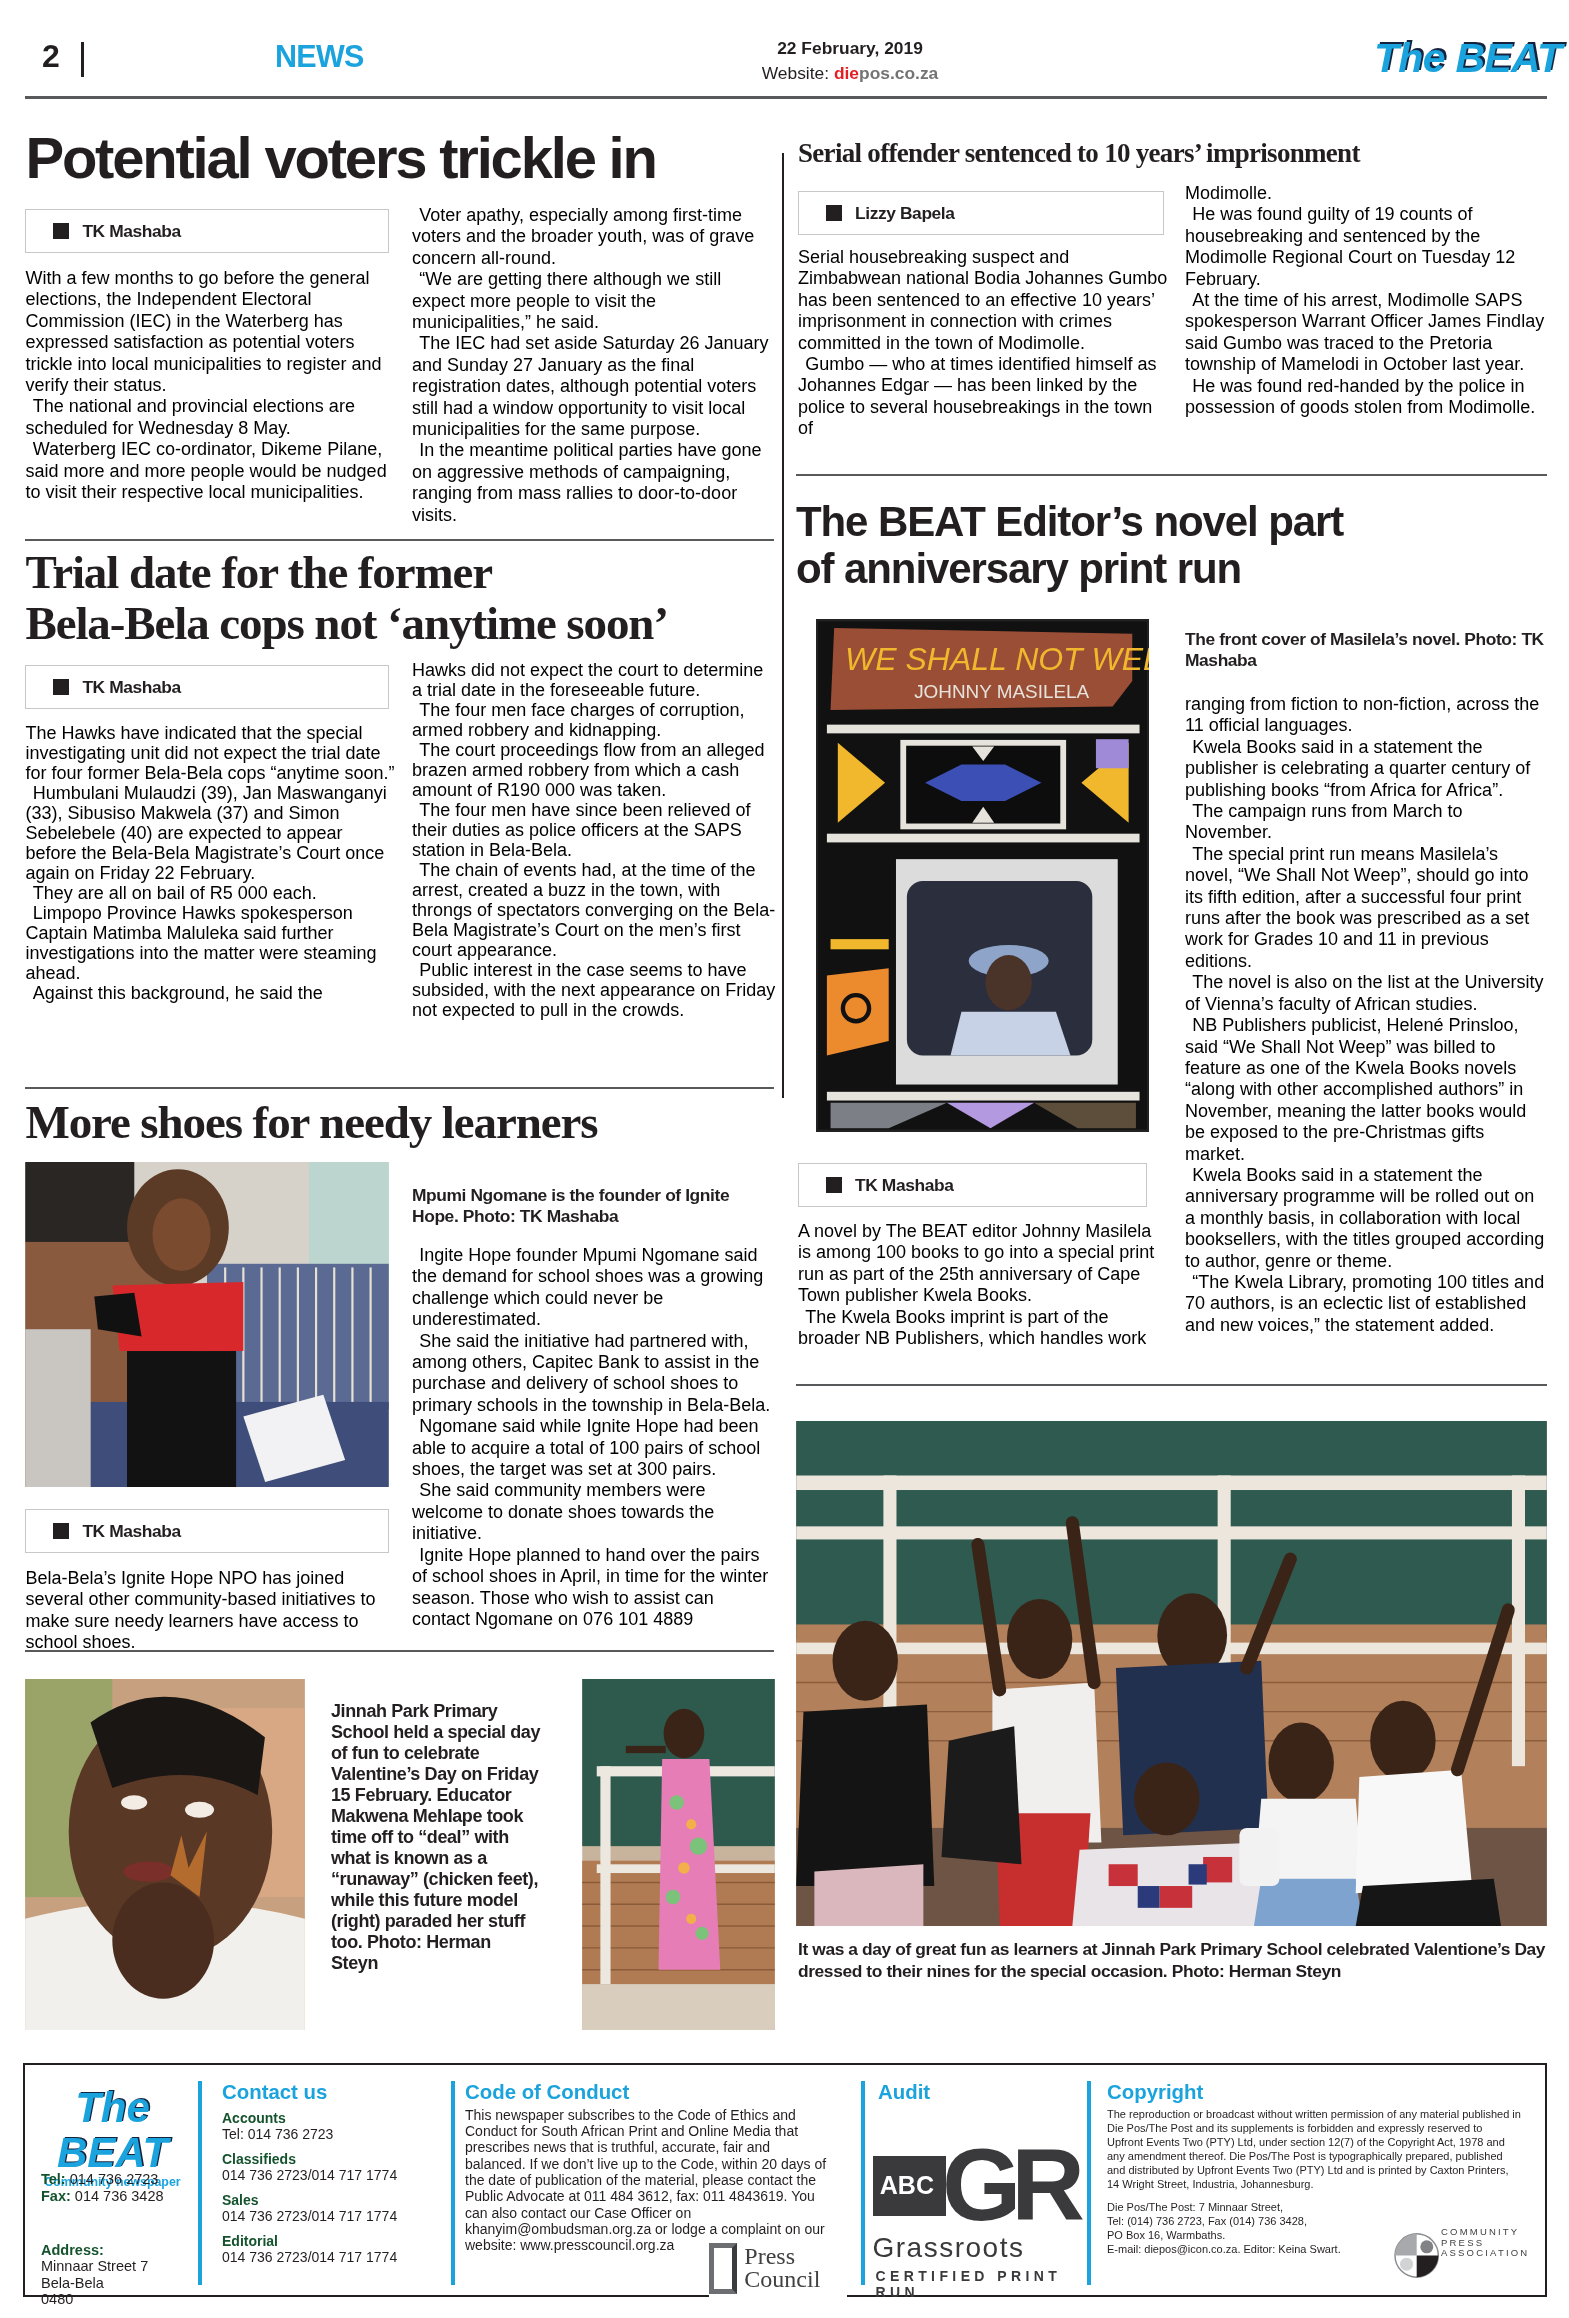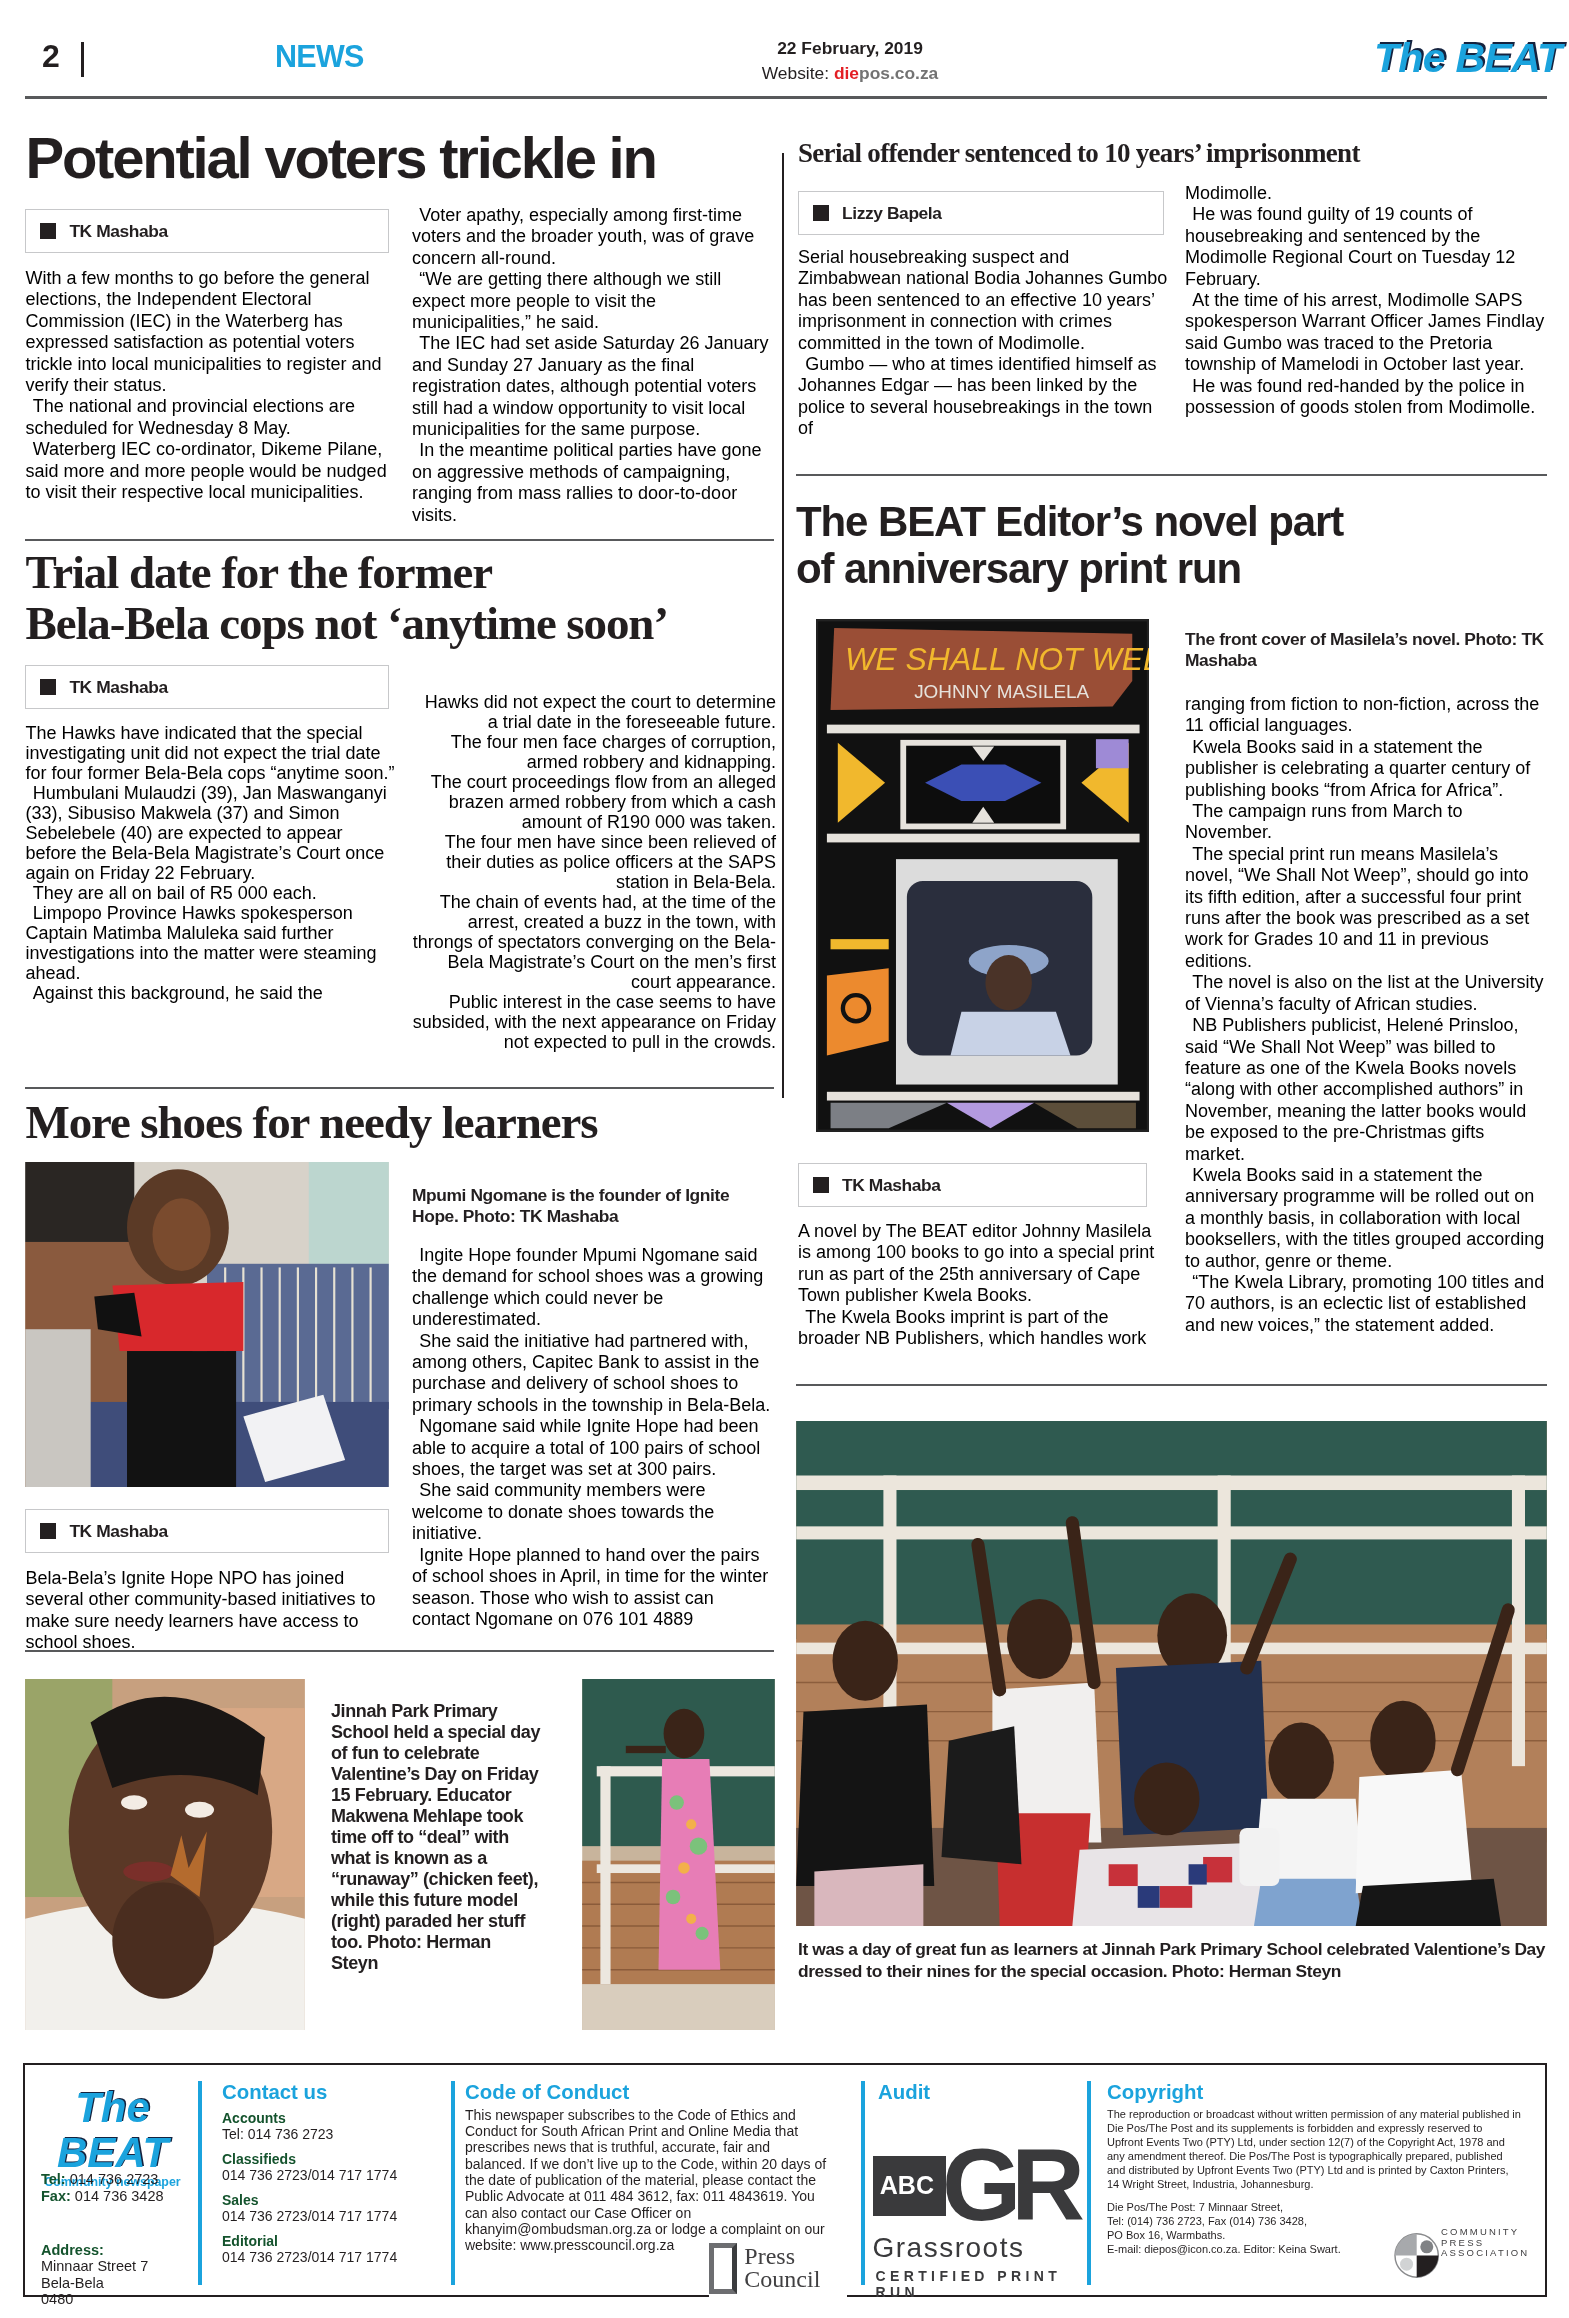--- a/index.html
+++ b/index.html
@@ -20,21 +20,21 @@
   .head-rule { left: 25.4px; top: 96px; width: 1522px; height: 2.9px; background: #58595b; }
 
   .col-divider { left: 782px; top: 153px; width: 1.5px; height: 945px; background: #231f20; }
   .hrule { height: 2.2px; background: #58595b; }
 
   
   .hl-heavy { font-family: "Liberation Sans", sans-serif; font-weight: bold; color: #231f20; letter-spacing: -1.5px; }
   .hl-serif { font-family: "Liberation Serif", serif; color: #231f20; letter-spacing: -1.1px; }
 
   
-  .byline { border: 1.5px solid #c7c8ca; background: #fff; height: 44px; display: flex; align-items: center; padding-left: 14px; }
+  .byline { border: 1.5px solid #c7c8ca; background: #fff; height: 44px; display: flex; align-items: center; padding-left: 27px; }
   .byline .sq { width: 16px; height: 16px; background: #231f20; margin-right: 13px; flex: 0 0 auto; }
   .byline .nm { font-family: "Liberation Sans", sans-serif; font-weight: bold; font-size: 17.4px; letter-spacing: -0.4px; }
 
   
   .body-text { font-family: Liberation Sans, sans-serif; font-size: 18px; line-height: 21.4px; text-align: left; color: #000000; }
   .body-text p { text-indent: 7.3px; }
   .body-text p.first { text-indent: 0; }
 
   .caption-bold { font-family: "Liberation Sans", sans-serif; font-weight: bold; font-size: 17.4px; line-height: 21px; letter-spacing: -0.4px; color: #231f20; }
 
@@ -93,21 +93,21 @@
   <span class="sq"></span>
   <span class="nm">TK Mashaba</span>
 </div>
 <div class="abs body-text" style="left:25.4px; top:723px; width:371px; line-height:20px;">
   <p class="first">The Hawks have indicated that the special investigating unit did not expect the trial date for four former Bela-Bela cops “anytime soon.”</p>
   <p>Humbulani Mulaudzi (39), Jan Maswanganyi (33), Sibusiso Makwela (37) and Simon Sebelebele (40) are expected to appear before the Bela-Bela Magistrate’s Court once again on Friday 22 February.</p>
   <p>They are all on bail of R5 000 each.</p>
   <p>Limpopo Province Hawks spokesperson Captain Matimba Maluleka said further investigations into the matter were steaming ahead.</p>
   <p>Against this background, he said the</p>
 </div>
-<div class="abs body-text" style="left:412px; top:692px; width:364px; line-height:20px;text-align:right;">
+<div class="abs body-text" style="left:412px; top:660px; width:364px; line-height:20px;">
   <p class="first">Hawks did not expect the court to determine a trial date in the foreseeable future.</p>
   <p>The four men face charges of corruption, armed robbery and kidnapping.</p>
   <p>The court proceedings flow from an alleged brazen armed robbery from which a cash amount of R190 000 was taken.</p>
   <p>The four men have since been relieved of their duties as police officers at the SAPS station in Bela-Bela.</p>
   <p>The chain of events had, at the time of the arrest, created a buzz in the town, with throngs of spectators converging on the Bela-Bela Magistrate’s Court on the men’s first court appearance.</p>
   <p>Public interest in the case seems to have subsided, with the next appearance on Friday not expected to pull in the crowds.</p>
 </div>
 <div class="abs hrule" style="left:25.4px; top:1087px; width:749px;"></div>
 
 <h2 class="abs hl-serif" style="left:25.4px; top:1096px; font-size:47px; line-height:52px;">More shoes for needy learners</h2>

